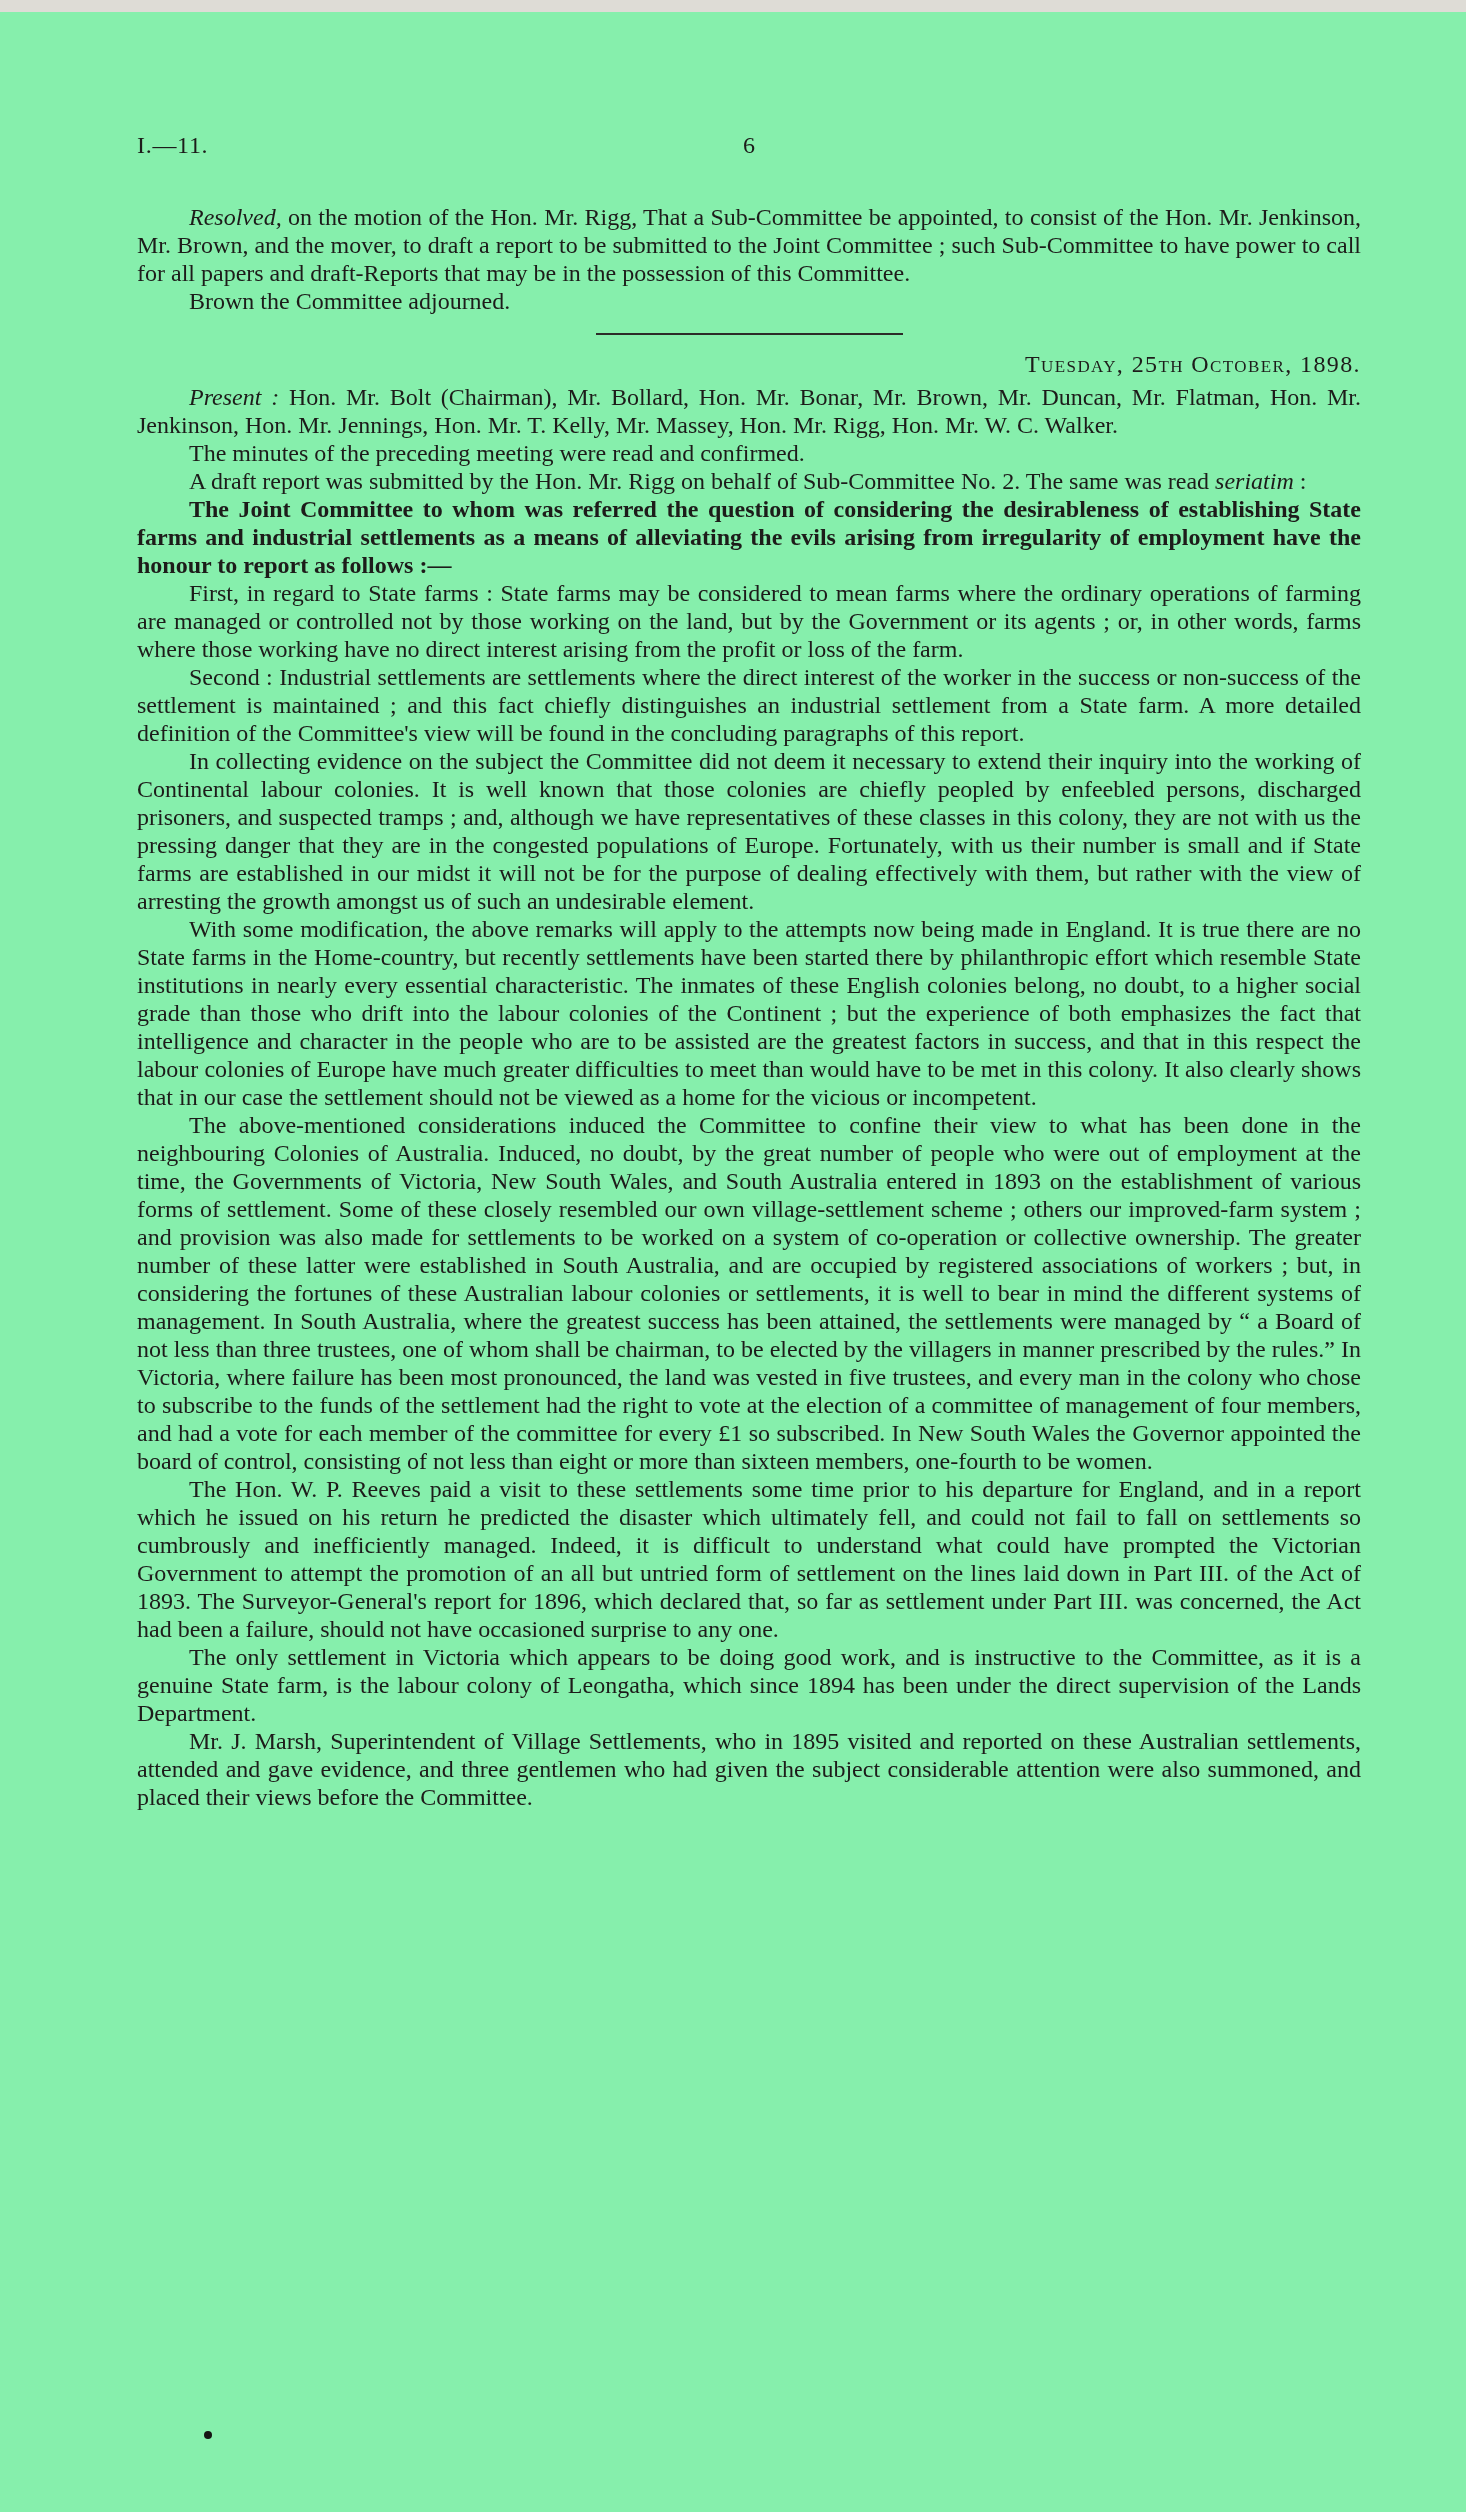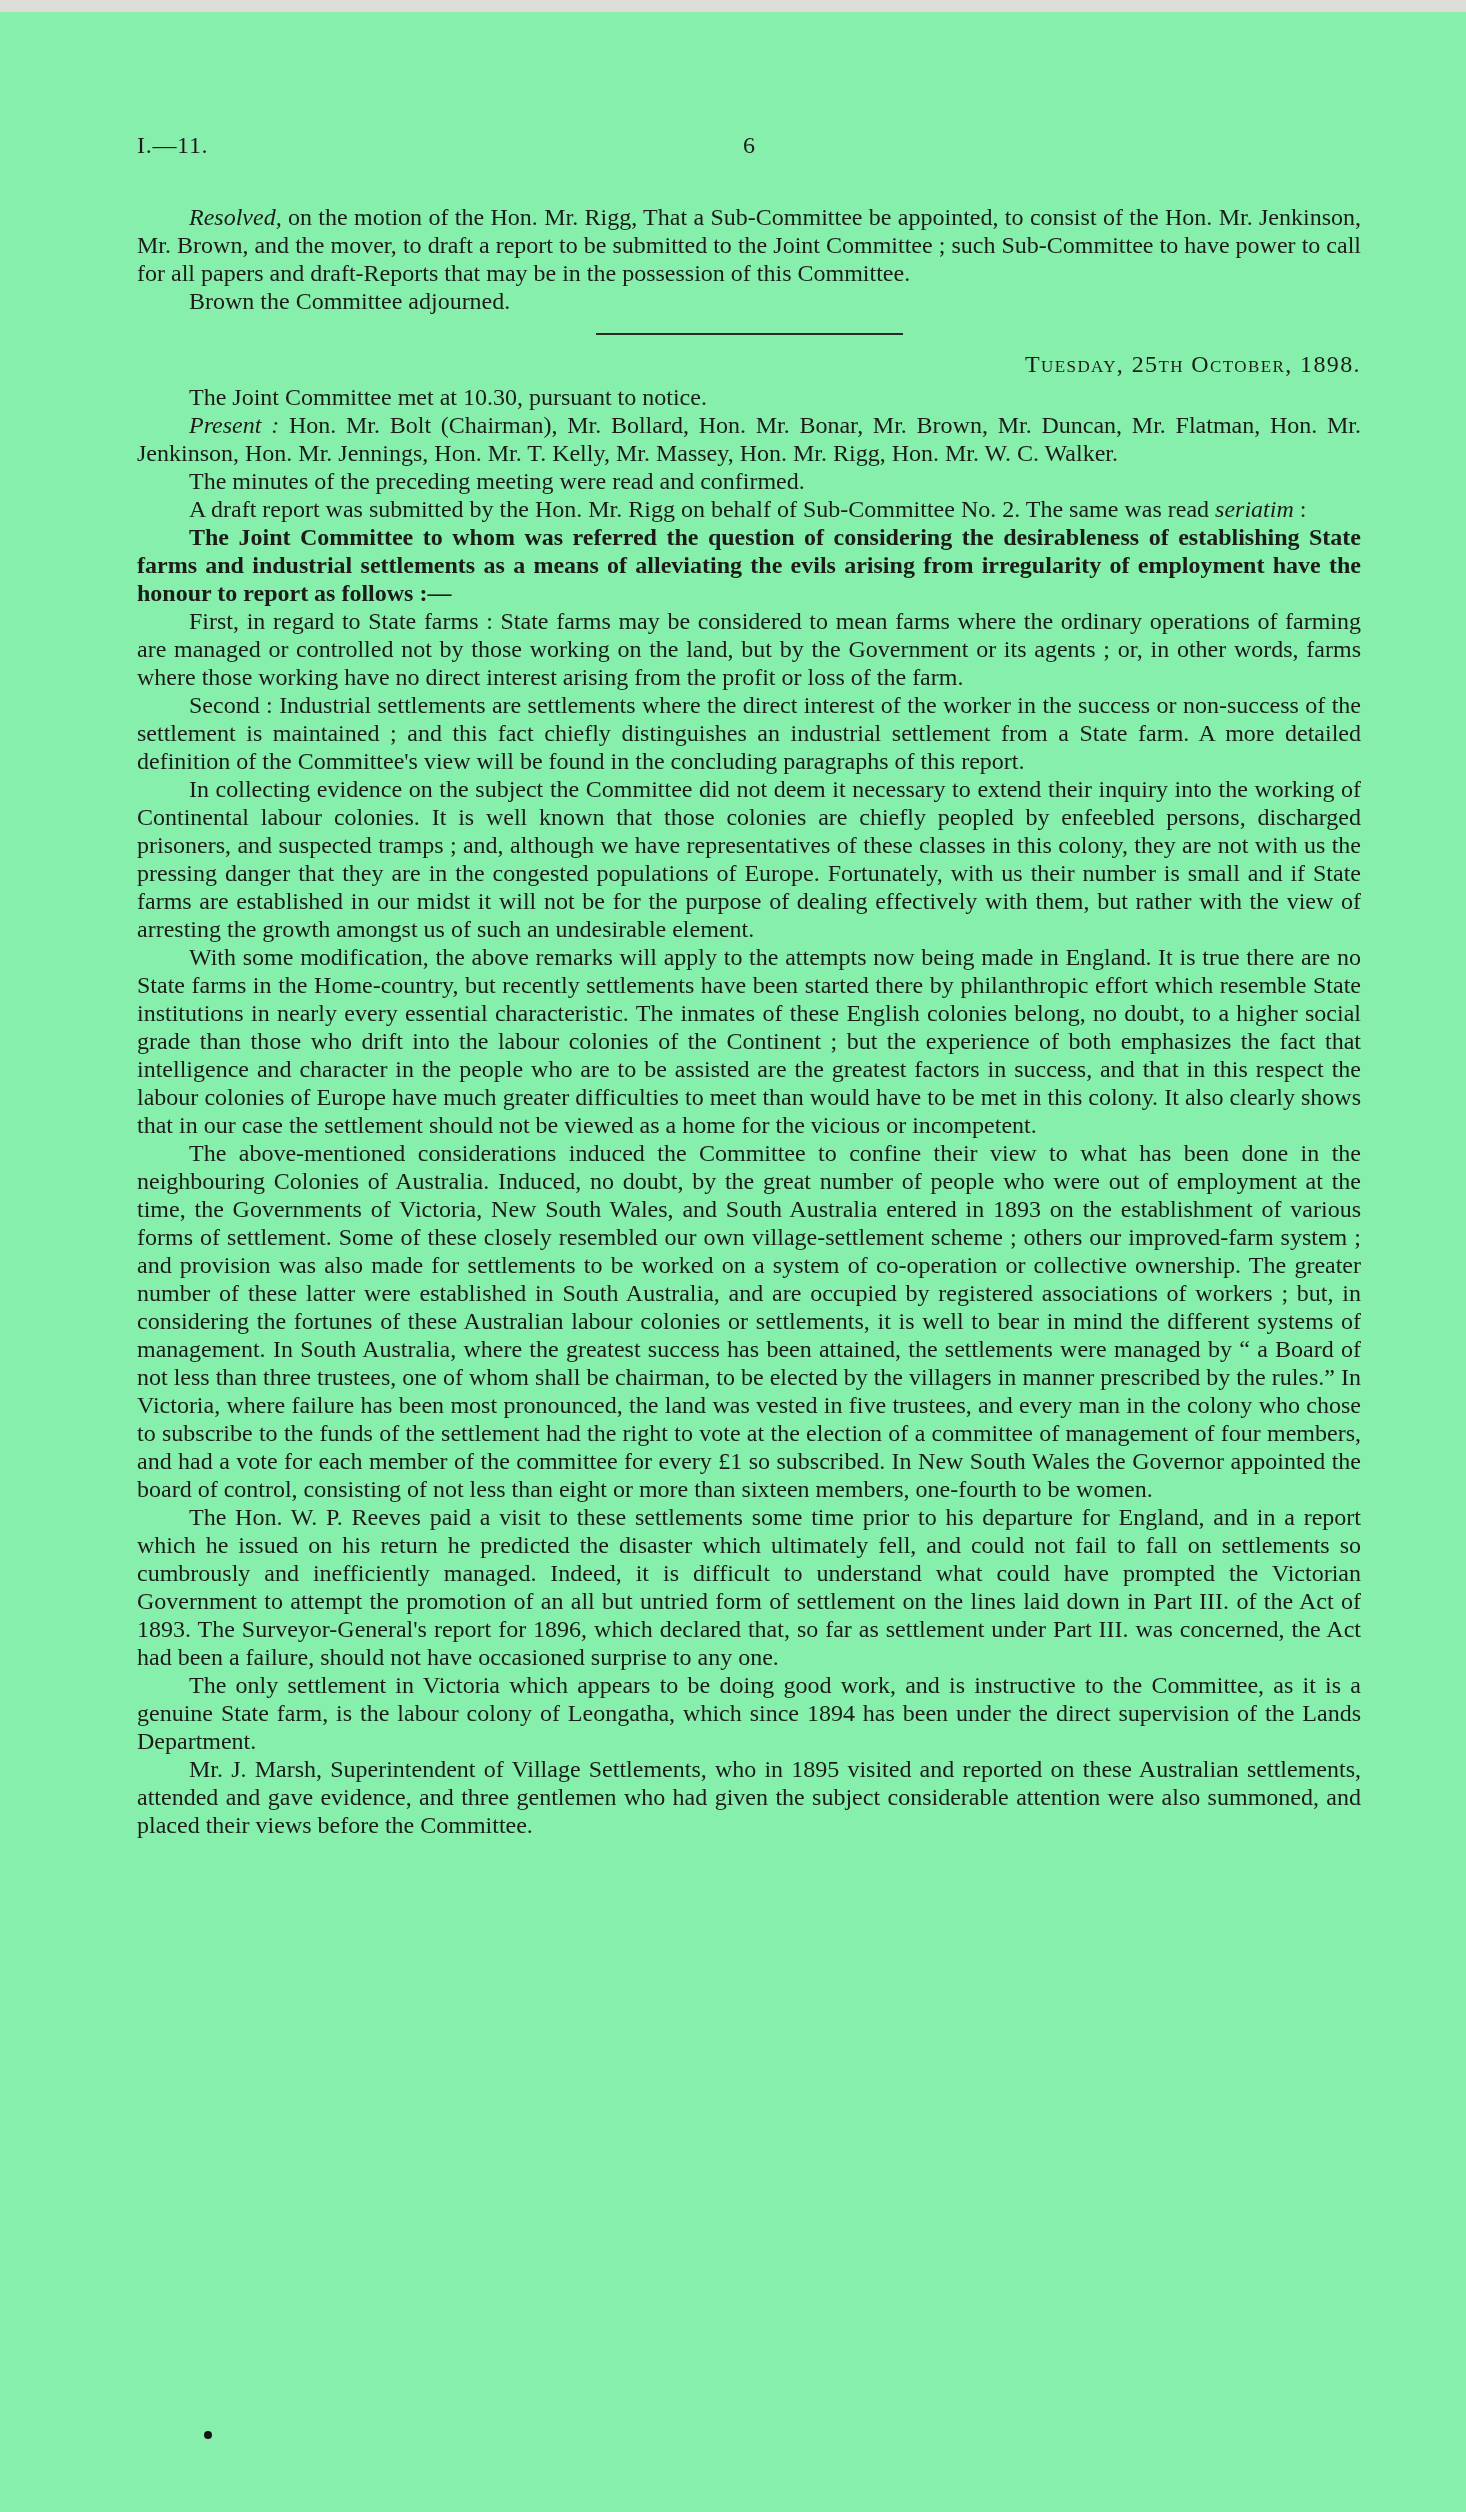--- a/index.html
+++ b/index.html
@@ -67,21 +67,20 @@
 
   <p class="para"><i class="lead">Resolved,</i> <span>on the motion of the Hon. Mr. Rigg, That a Sub-Committee be appointed, to consist of the Hon. Mr. Jenkinson, Mr. Brown, and the mover, to draft a report to be submitted to the Joint Committee ; such Sub-Committee to have power to call for all papers and draft-Reports that may be in the possession of this Committee.</span></p>
 
 
   <p class="para">Brown the Committee adjourned.</p>
 
   <div class="divider"></div>
 
   <h3 class="session-heading">Tuesday, 25th October, 1898.</h3>
 
-  <p class="para">The Joint Committee met at 10.30, pursuant to notice.</p>
 
   <p class="para"><i class="lead">Present :</i> <span>Hon. Mr. Bolt (Chairman), Mr. Bollard, Hon. Mr. Bonar, Mr. Brown, Mr. Duncan, Mr. Flatman, Hon. Mr. Jenkinson, Hon. Mr. Jennings, Hon. Mr. T. Kelly, Mr. Massey, Hon. Mr. Rigg, Hon. Mr. W. C. Walker.</span></p>
 
   <p class="para">The minutes of the preceding meeting were read and confirmed.</p>
 
   <p class="para"><span>A draft report was submitted by the Hon. Mr. Rigg on behalf of Sub-Committee No. 2.  The same was read</span> <i class="lead">seriatim</i><span> :</span></p>
 
   <p class="para report-start">The Joint Committee to whom was referred the question of considering the desirableness of establishing State farms and industrial settlements as a means of alleviating the evils arising from irregularity of employment have the honour to report as follows :—</p>
   <p class="para">First, in regard to State farms : State farms may be considered to mean farms where the ordinary operations of farming are managed or controlled not by those working on the land, but by the Government or its agents ; or, in other words, farms where those working have no direct interest arising from the profit or loss of the farm.</p>
   <p class="para">Second : Industrial settlements are settlements where the direct interest of the worker in the success or non-success of the settlement is maintained ; and this fact chiefly distinguishes an industrial settlement from a State farm.  A more detailed definition of the Committee's view will be found in the concluding paragraphs of this report.</p>

